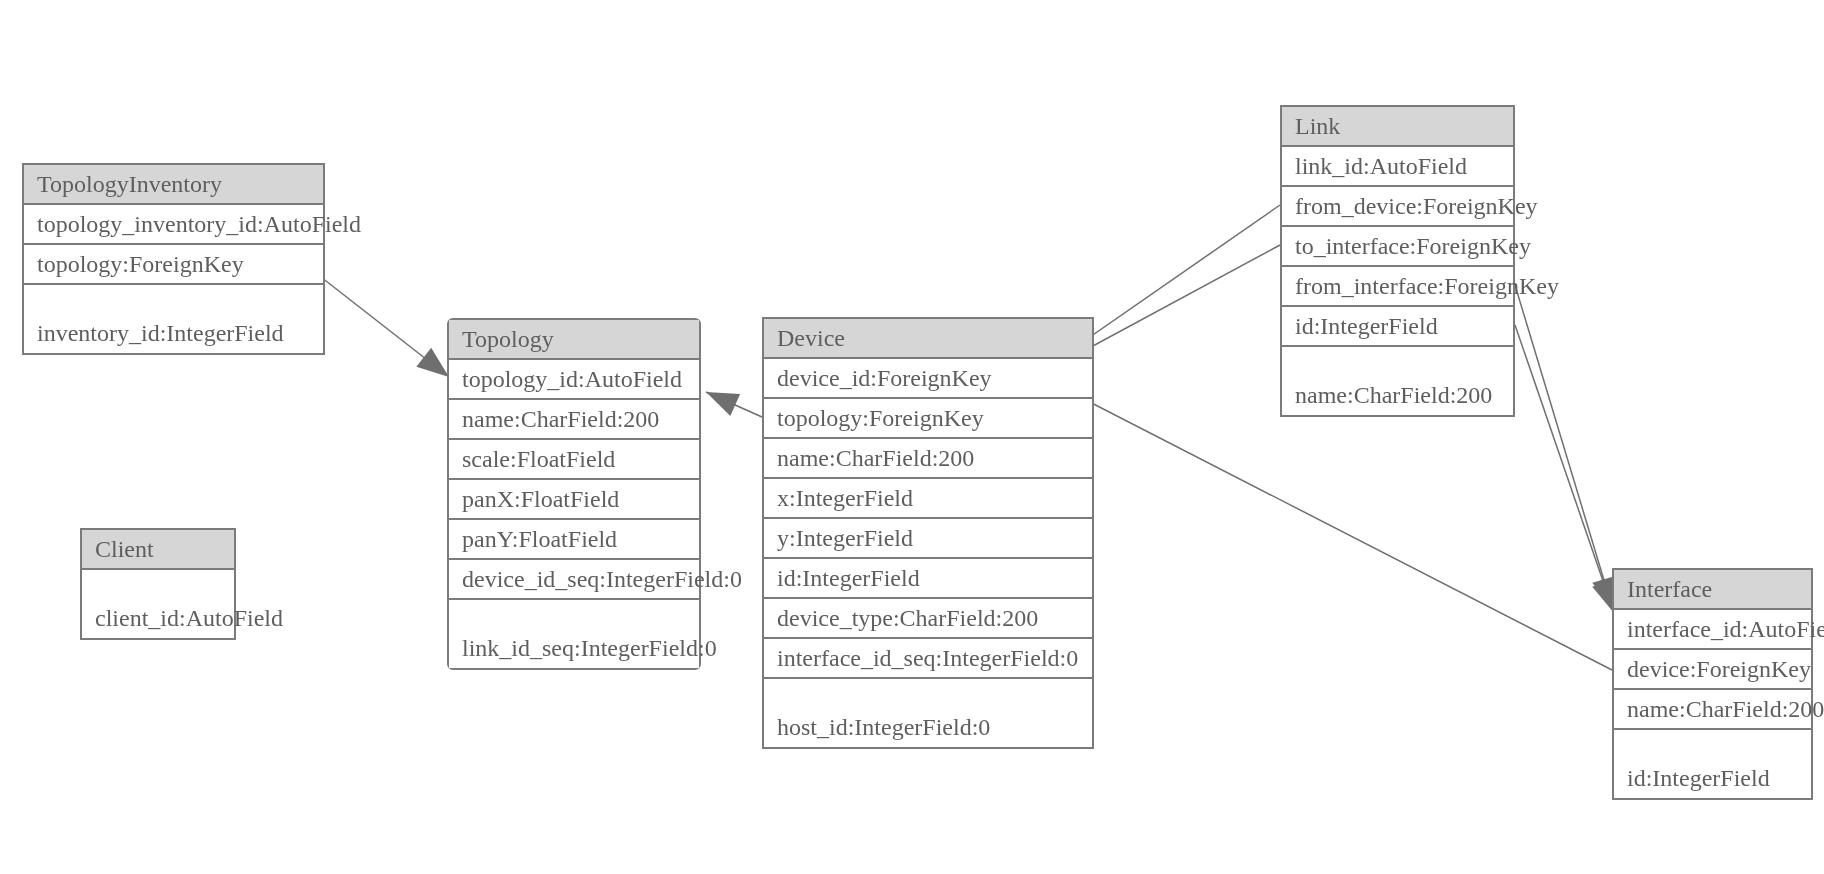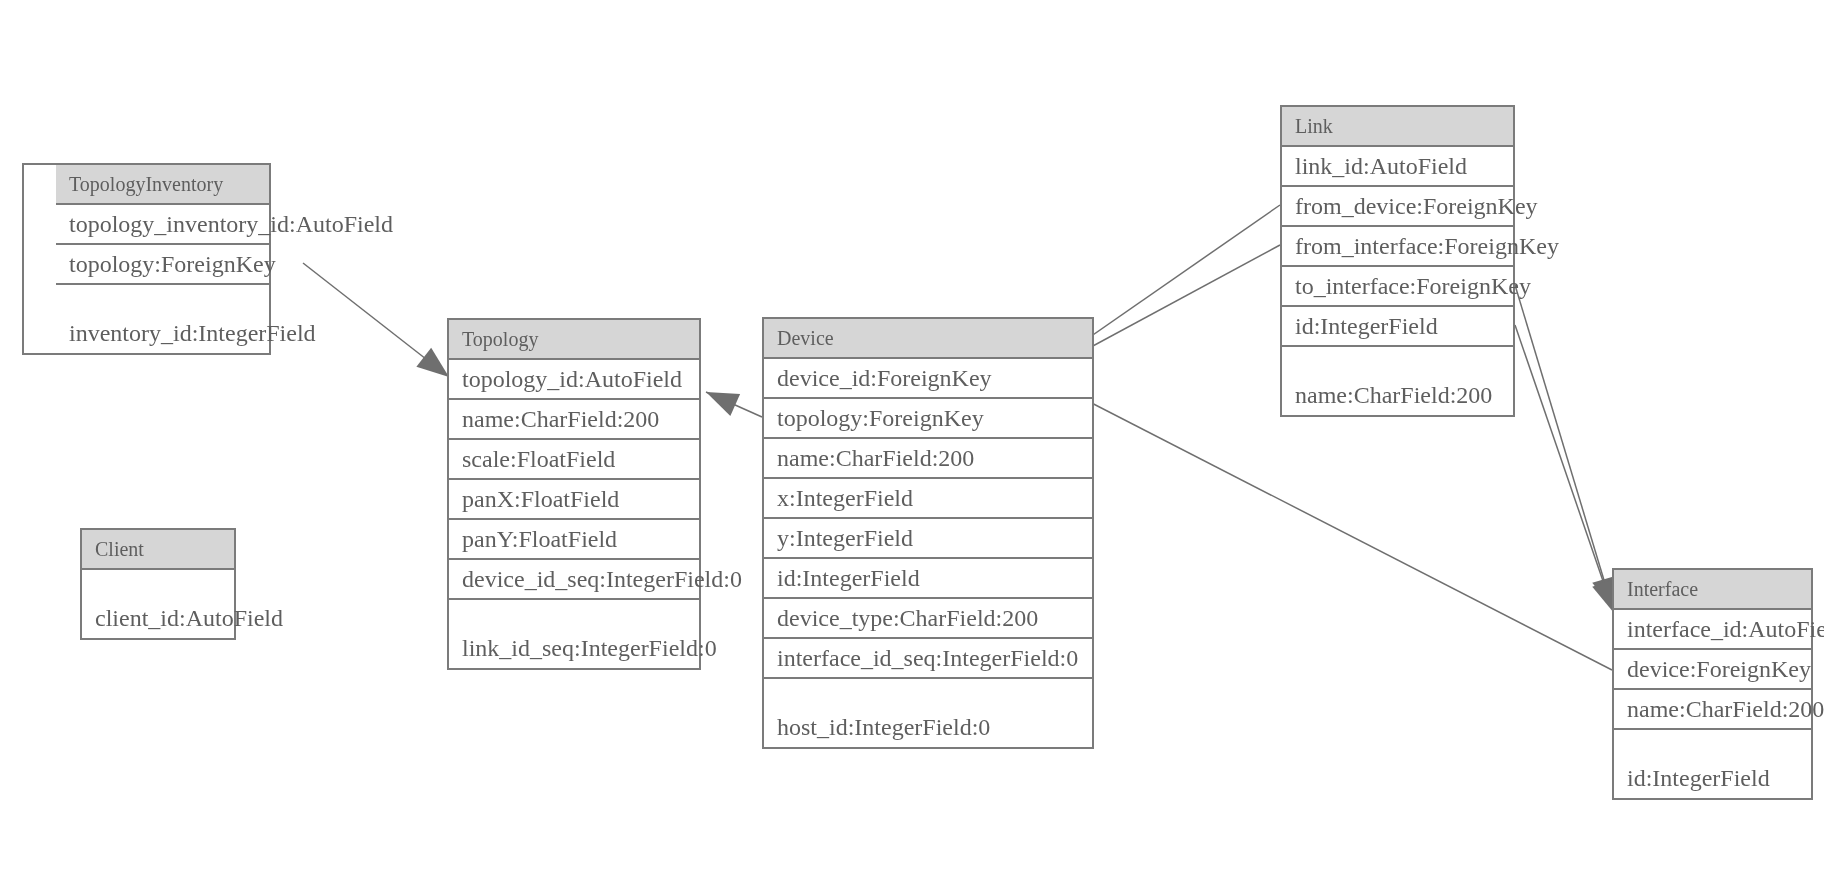--- a/index.html
+++ b/index.html
@@ -37,21 +37,21 @@
     background: #ffffff;
   }
   .table-header {
     box-sizing: border-box;
     height: 40px;
     background: var(--header-fill);
     border-bottom: 2px solid var(--border);
     display: flex;
     align-items: center;
     padding-left: 13px;
-    font-size: 20px;
+    font-size: 24px;
     color: var(--text);
     white-space: nowrap;
   }
   .table-field {
     box-sizing: border-box;
     height: 40px;
     border-bottom: 2px solid var(--border);
     display: flex;
     align-items: center;
     padding-left: 13px;
@@ -79,27 +79,27 @@
         <line x1="303" y1="263" x2="449" y2="377" stroke="#6f6f6f" stroke-width="1.5" marker-end="url(#arrowhead)"></line>
         <line x1="762" y1="417" x2="706" y2="392" stroke="#6f6f6f" stroke-width="1.5" marker-end="url(#arrowhead)"></line>
         <line x1="1280" y1="205" x2="1041" y2="371" stroke="#6f6f6f" stroke-width="1.5" marker-end="url(#arrowhead)"></line>
         <line x1="1280" y1="245" x2="1041" y2="374" stroke="#6f6f6f" stroke-width="1.5" marker-end="url(#arrowhead)"></line>
         <line x1="1515" y1="285" x2="1613" y2="610" stroke="#6f6f6f" stroke-width="1.5" marker-end="url(#arrowhead)"></line>
         <line x1="1515" y1="325" x2="1614" y2="613" stroke="#6f6f6f" stroke-width="1.5" marker-end="url(#arrowhead)"></line>
         <line x1="1612" y1="670" x2="1041" y2="377" stroke="#6f6f6f" stroke-width="1.5" marker-end="url(#arrowhead)"></line>
       </g>
   </svg>
   <div id="tables-layer">
-      <div class="table-node" style="left: 22px; top: 163px; width: 249px; padding-left: 32px;">
+      <div class="table-node" style="left: 22px; top: 163px; width: 303px;">
         <div class="table-header">TopologyInventory</div>
         <div class="table-field">topology_inventory_id:AutoField</div>
         <div class="table-field">topology:ForeignKey</div>
         <div class="table-field">inventory_id:IntegerField</div>
       </div>
-      <div class="table-node" style="left: 447px; top: 318px; width: 254px;">
+      <div class="table-node" style="left: 447px; top: 318px; width: 254px; border-radius: 6px;">
         <div class="table-header">Topology</div>
         <div class="table-field">topology_id:AutoField</div>
         <div class="table-field">name:CharField:200</div>
         <div class="table-field">scale:FloatField</div>
         <div class="table-field">panX:FloatField</div>
         <div class="table-field">panY:FloatField</div>
         <div class="table-field">device_id_seq:IntegerField:0</div>
         <div class="table-field">link_id_seq:IntegerField:0</div>
       </div>
       <div class="table-node" style="left: 80px; top: 528px; width: 156px;">
@@ -115,22 +115,22 @@
         <div class="table-field">y:IntegerField</div>
         <div class="table-field">id:IntegerField</div>
         <div class="table-field">device_type:CharField:200</div>
         <div class="table-field">interface_id_seq:IntegerField:0</div>
         <div class="table-field">host_id:IntegerField:0</div>
       </div>
       <div class="table-node" style="left: 1280px; top: 105px; width: 235px;">
         <div class="table-header">Link</div>
         <div class="table-field">link_id:AutoField</div>
         <div class="table-field">from_device:ForeignKey</div>
+        <div class="table-field">to_interface:ForeignKey</div>
         <div class="table-field">from_interface:ForeignKey</div>
-        <div class="table-field">to_interface:ForeignKey</div>
         <div class="table-field">id:IntegerField</div>
         <div class="table-field">name:CharField:200</div>
       </div>
       <div class="table-node" style="left: 1612px; top: 568px; width: 201px;">
         <div class="table-header">Interface</div>
         <div class="table-field">interface_id:AutoField</div>
         <div class="table-field">device:ForeignKey</div>
         <div class="table-field">name:CharField:200</div>
         <div class="table-field">id:IntegerField</div>
       </div>

